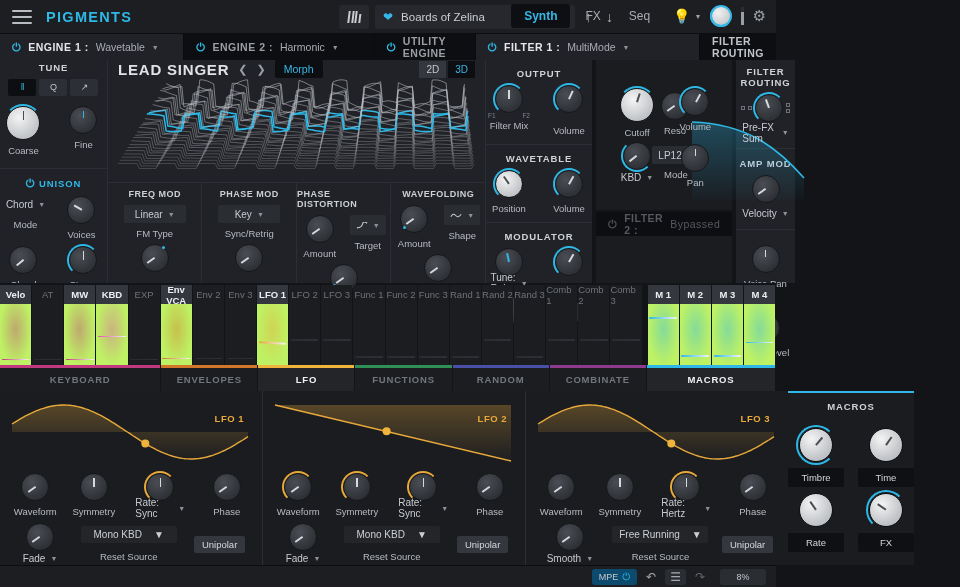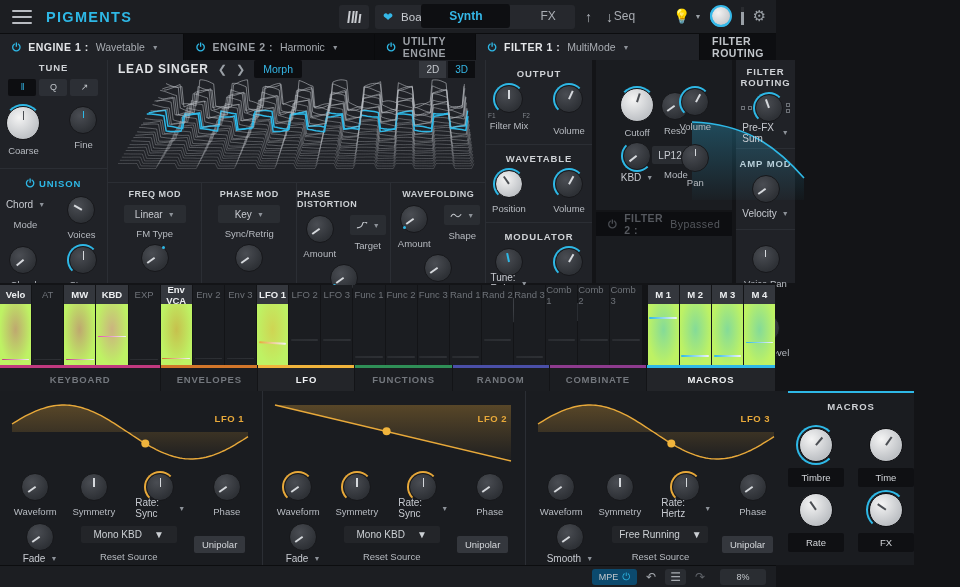--- a/index.html
+++ b/index.html
@@ -31,21 +31,21 @@
   .bars-icon i { width: 2px; background: #c8cbd0; display: block; }
   .preset-box {
     width: 200px; height: 24px; background: #26282d; border-radius: 3px;
     display: flex; align-items: center; padding: 0 8px; gap: 8px; cursor: pointer;
   }
   .heart { color: #35b8e8; font-size: 12px; }
   .preset-name { font-size: 11.5px; color: #c9ccd1; flex: 1; }
   .arrow-btn { color: #b0b4ba; font-size: 14px; padding: 0 4px; cursor: pointer; }
   .tb-right { position: absolute; right: 10px; top: 4px; display: flex; align-items: center; gap: 2px; }
   .vtab {
-    padding: 5px 28px; font-size: 12px; border-radius: 3px; cursor: pointer; color: #a9adb3;
+    padding: 5px 13px; font-size: 12px; border-radius: 3px; cursor: pointer; color: #a9adb3;
   }
   .vtab.on { background: #0e0f12; color: #35b8e8; font-weight: bold; }
   .bulb { color: #d8c53a; font-size: 14px; margin: 0 2px 0 8px; cursor: pointer; }
   .caret { font-size: 7px; color: #9aa0a6; margin-right: 6px; }
   .masterknob {
     width: 22px; height: 22px; border-radius: 50%;
     background: radial-gradient(circle at 35% 32%, #f2f2f2, #b9bcc0);
     border: 2px solid #35b8e8; position: relative; cursor: pointer;
   }
   .meter { width: 3px; height: 18px; background: #121316; margin: 0 7px; display:flex; flex-direction:column; }
@@ -111,21 +111,21 @@
     height: 18px; background: #2a2d32; border-radius: 2px; display: flex; align-items: center;
     justify-content: center; gap: 5px; font-size: 10px; color: #c7cad0; cursor: pointer;
     padding: 0 6px; position: relative;
   }
   .selbox .chev { font-size: 7px; color: #8d9299; }
   .selbox.flat { background: transparent; }
 
   
   .colWT { width: 378px; display: flex; flex-direction: column; border-right: 1px solid #2b2e34; }
   .wthead { height: 26px; display: flex; align-items: center; padding: 0 10px; gap: 9px; }
-  .wtname { font-size: 12px; font-weight: bold; letter-spacing: .8px; color: #e0e2e5; }
+  .wtname { font-size: 15px; font-weight: bold; letter-spacing: .8px; color: #e0e2e5; }
   .nav { color: #9aa0a6; font-size: 11px; cursor: pointer; }
   .morph { background: #0d0e11; color: #35b8e8; font-size: 10.5px; padding: 3px 9px; border-radius: 2px; cursor: pointer; }
   .dview { margin-left: auto; display: flex; gap: 2px; }
   .dview span { font-size: 10px; padding: 3px 7px; border-radius: 0; background: #34373d; color: #c4c8cd; cursor: pointer; }
   .dview span.on { background: #0d0e11; color: #35b8e8; }
   .wtcanvas { height: 104px; position: relative; }
   .modrow { flex: 1; display: flex; border-top: 1px solid #2b2e34; }
   .modcell { flex: 1; border-right: 1px solid #2b2e34; display: flex; flex-direction: column; align-items: center; padding-top: 6px; }
   .modcell:last-child { border-right: none; }
   .mtitle { font-size: 9px; font-weight: bold; letter-spacing: .5px; color: #ccd0d4; margin-bottom: 6px; }

